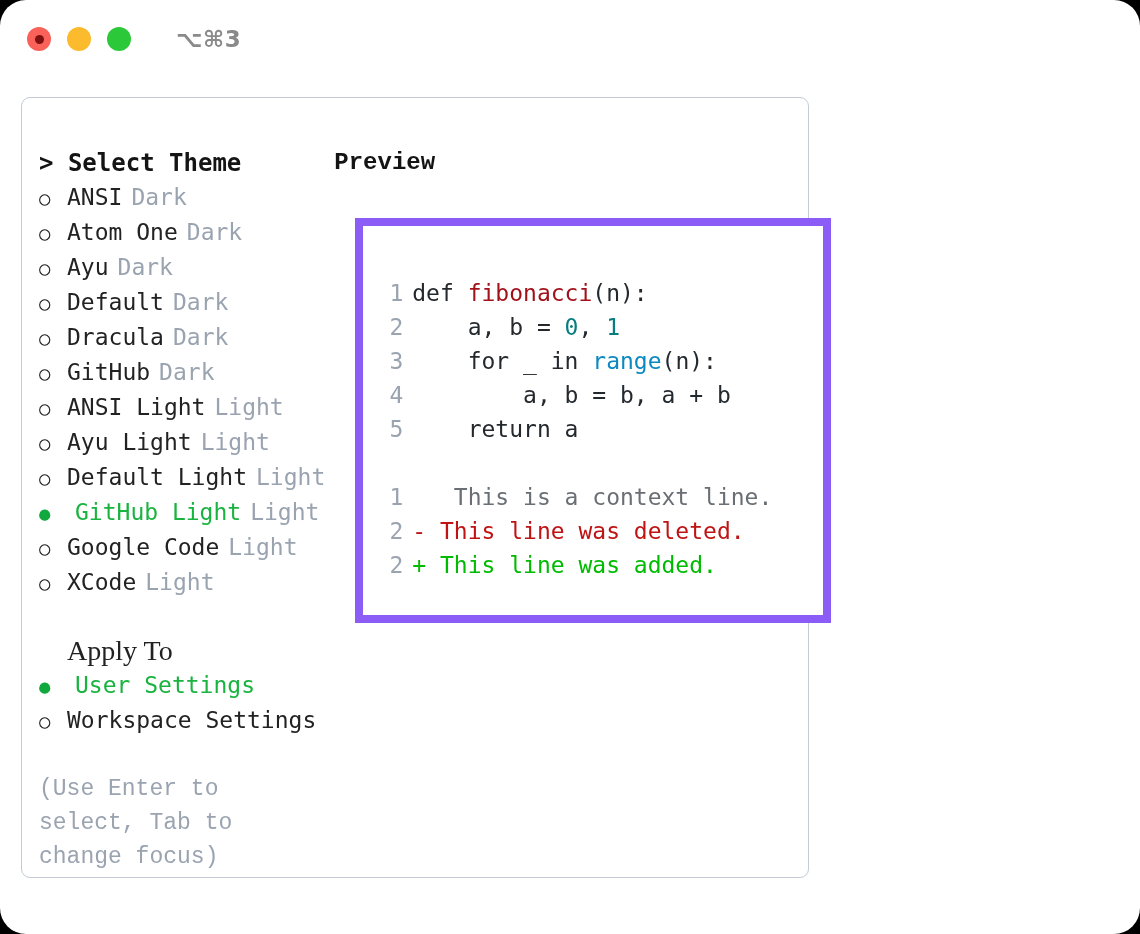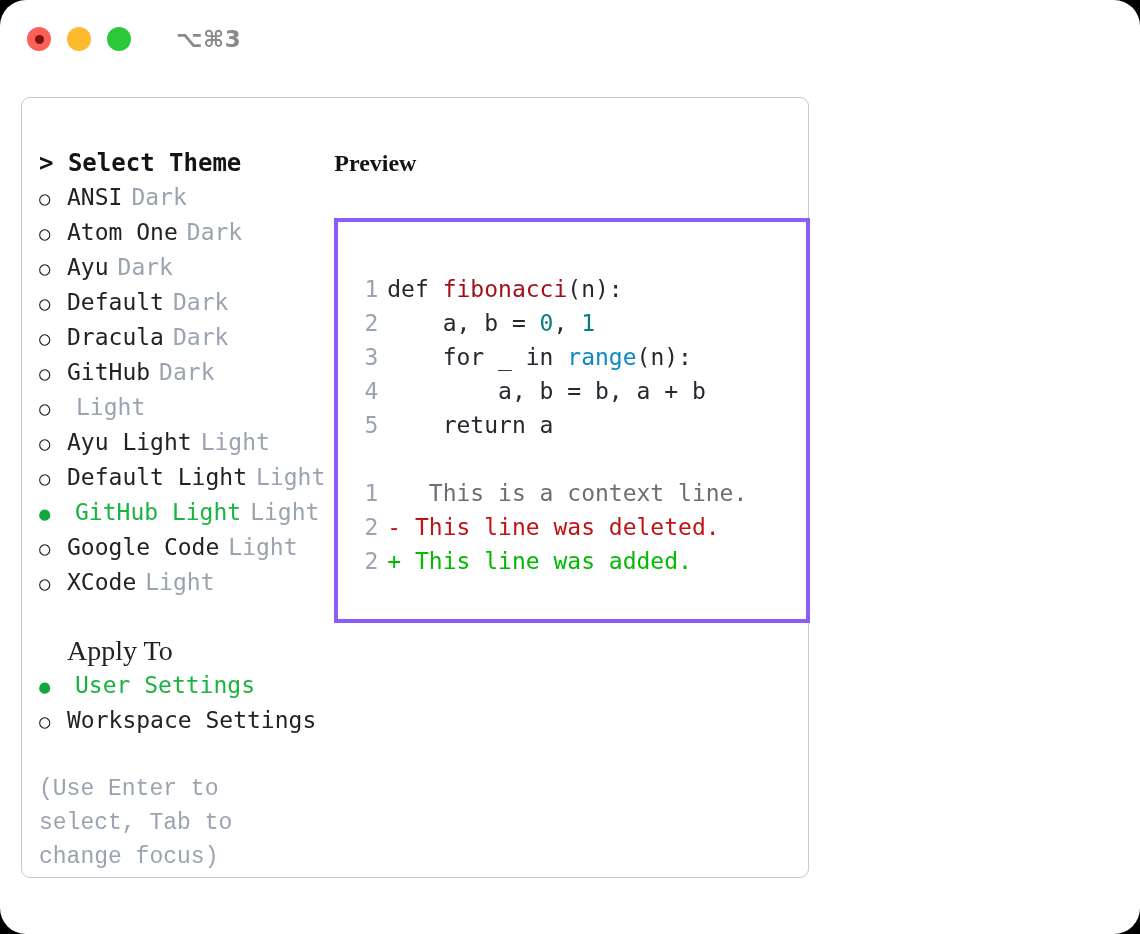--- a/index.html
+++ b/index.html
@@ -158,29 +158,30 @@
     font-family: Liberation Mono, monospace;
   }
 
   
   .preview-title {
     font-size: 24px;
     font-weight: bold;
     color: #141414;
     line-height: 34px;
     margin-bottom: 38px;
-    font-family: Liberation Serif, serif;
+    font-family: Liberation Mono, monospace;
   }
   .preview-box {
     width: 476px;
     height: 405px;
-    border: 4px solid #8b5cf6;
+    border: 8px solid #8b5cf6;
     box-sizing: border-box;
     background: #ffffff;
     padding: 50px 0 0 18px;
+    margin-left: 21px;
   }
   .code-line {
     font-size: 23px;
     line-height: 34px;
     white-space: pre;
     font-family: "DejaVu Sans Mono", monospace;
   }
   .lineno {
     color: #9aa3b0;
     display: inline-block;
@@ -217,21 +218,21 @@
 
       <div class="col-left">
         <div class="section-title">&gt; Select Theme</div>
         <div id="theme-list">
             <div class="opt-row"><span class="marker">○</span><span class="opt-label">ANSI</span><span class="opt-suffix">Dark</span></div>
             <div class="opt-row"><span class="marker">○</span><span class="opt-label">Atom One</span><span class="opt-suffix">Dark</span></div>
             <div class="opt-row"><span class="marker">○</span><span class="opt-label">Ayu</span><span class="opt-suffix">Dark</span></div>
             <div class="opt-row"><span class="marker">○</span><span class="opt-label">Default</span><span class="opt-suffix">Dark</span></div>
             <div class="opt-row"><span class="marker">○</span><span class="opt-label">Dracula</span><span class="opt-suffix">Dark</span></div>
             <div class="opt-row"><span class="marker">○</span><span class="opt-label">GitHub</span><span class="opt-suffix">Dark</span></div>
-            <div class="opt-row"><span class="marker">○</span><span class="opt-suffix">Light</span></div>
+            <div class="opt-row"><span class="marker">○</span><span class="opt-label">ANSI Light</span><span class="opt-suffix">Light</span></div>
             <div class="opt-row"><span class="marker">○</span><span class="opt-label">Ayu Light</span><span class="opt-suffix">Light</span></div>
             <div class="opt-row"><span class="marker">○</span><span class="opt-label">Default Light</span><span class="opt-suffix">Light</span></div>
             <div class="opt-row selected"><span class="marker sel">●</span><span class="opt-label">GitHub Light</span><span class="opt-suffix">Light</span></div>
             <div class="opt-row"><span class="marker">○</span><span class="opt-label">Google Code</span><span class="opt-suffix">Light</span></div>
             <div class="opt-row"><span class="marker">○</span><span class="opt-label">XCode</span><span class="opt-suffix">Light</span></div>
           </div>
 
         <div class="spacer-sm"></div>
 
         <div class="apply-title">Apply To</div>

